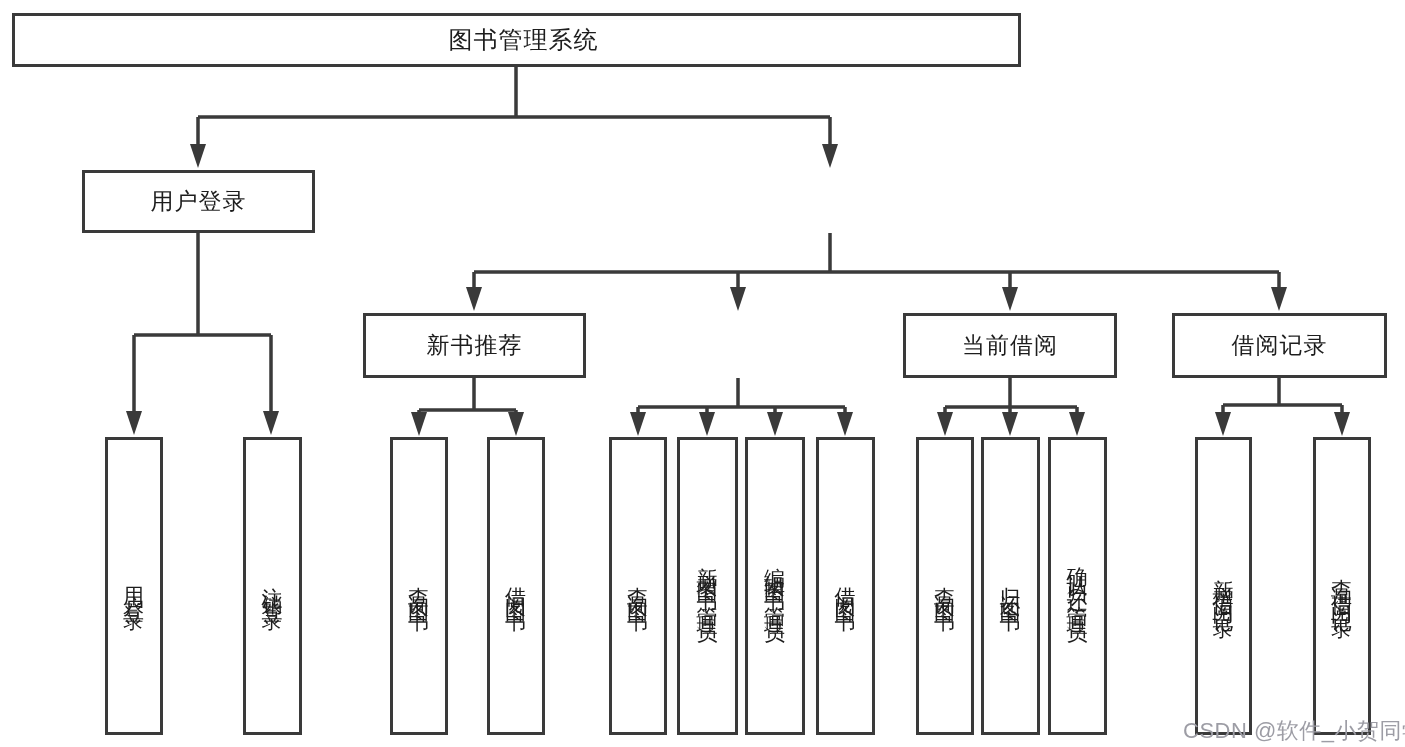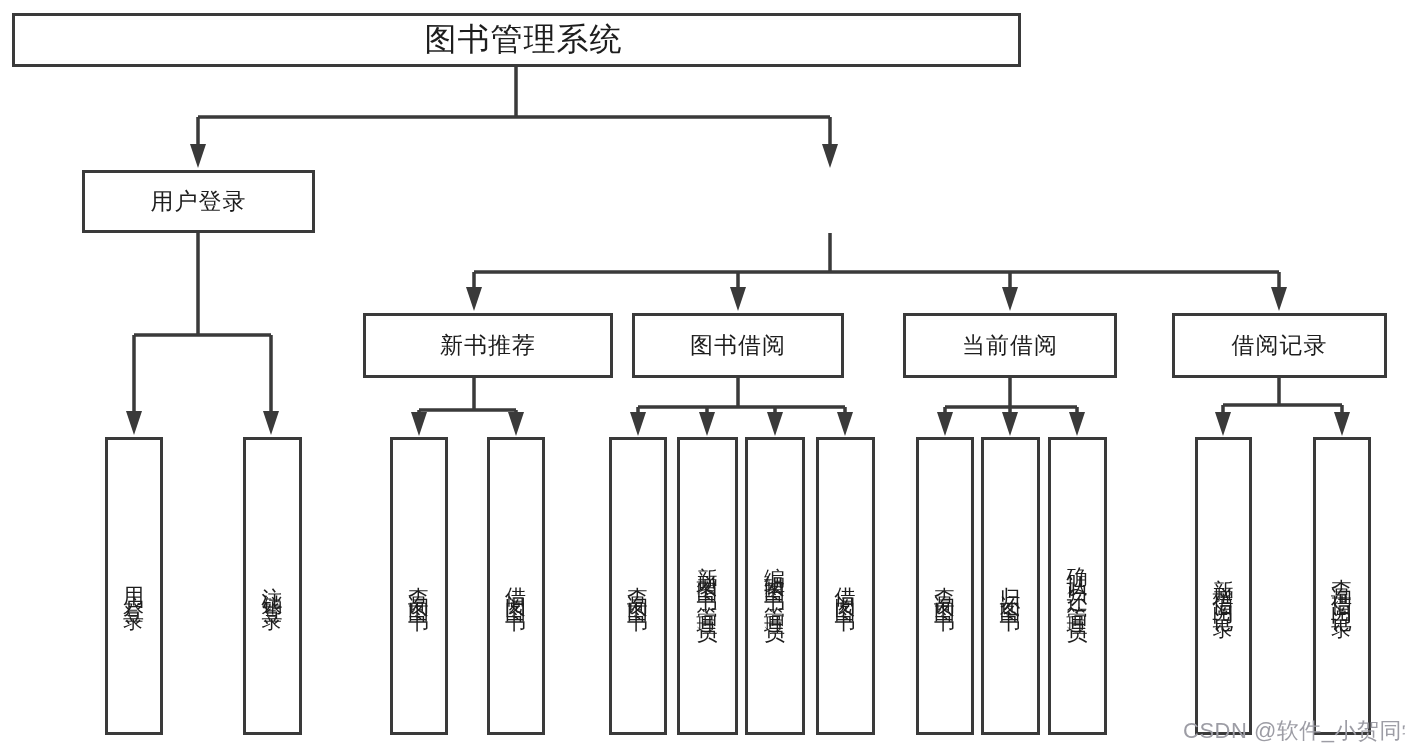--- a/index.html
+++ b/index.html
@@ -30,21 +30,21 @@
     align-items: center;
     justify-content: center;
     z-index: 1;
   }
   .hlabel {
     font-size: 23px;
     color: #1d1d1d;
     white-space: nowrap;
     letter-spacing: 1px;
   }
-  .root-box .hlabel { font-size: 32px; margin-left: 14px; }
+  .root-box .hlabel { font-size: 24px; margin-left: 14px; }
   .vlabel {
     writing-mode: vertical-rl;
     text-orientation: mixed;
     font-size: 21px;
     letter-spacing: 8px;
     color: #1d1d1d;
     line-height: 1;
   }
   .watermark {
     position: absolute;
@@ -105,25 +105,22 @@
   </svg>
 
   <div class="box root-box" style="left:12px; top:13px; width:1009px; height:54px;">
     <span class="hlabel">图书管理系统</span>
   </div>
 
   <div class="box" style="left:82px; top:170px; width:233px; height:63px;">
     <span class="hlabel">用户登录</span>
   </div>
 
-  <div class="box" style="left:363px; top:313px; width:250px; height:65px;">
+  <div class="box" style="left:363px; top:313px; width:223px; height:65px;">
     <span class="hlabel">新书推荐</span>
-  </div>
-  <div class="box" style="left:632px; top:313px; width:212px; height:65px;">
-    <span class="hlabel">图书借阅</span>
   </div>
   <div class="box" style="left:903px; top:313px; width:214px; height:65px;">
     <span class="hlabel">当前借阅</span>
   </div>
   <div class="box" style="left:1172px; top:313px; width:215px; height:65px;">
     <span class="hlabel">借阅记录</span>
   </div>
 
   <div class="box" style="left:105px; top:437px; width:58px; height:298px;">
     <span class="vlabel">用户登录</span>

